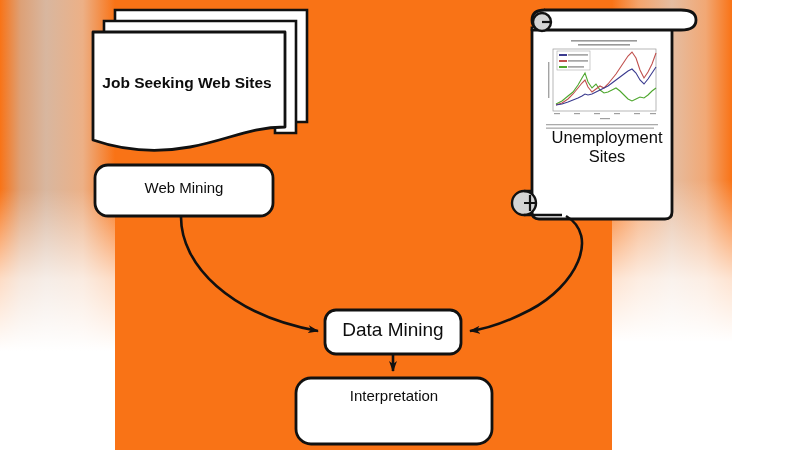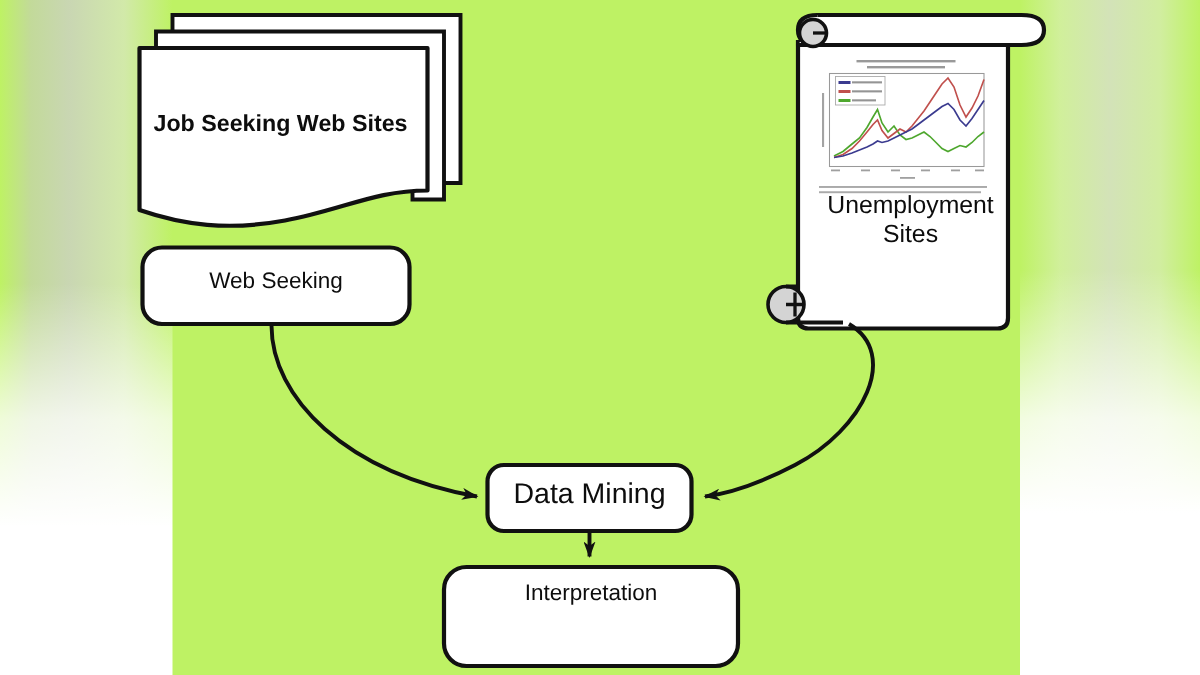--- a/index.html
+++ b/index.html
@@ -6,24 +6,25 @@
   html, body {
     margin: 0;
     padding: 0;
     background: #ffffff;
   }
   body {
     font-family: "Liberation Sans", sans-serif;
   }
   #canvas {
     position: relative;
-    width: 800px;
+    width: 700px;
     height: 450px;
     overflow: hidden;
-    background: #bef264;
+    background: #f97316;
+    padding-left: 32px;
   }
   
   .vignette {
     position: absolute;
     top: 0;
     height: 450px;
     pointer-events: none;
   }
   .vignette.left {
     left: 0;
@@ -196,21 +197,21 @@
 
     <path d="M181,217 C181,265 230,315 318,331" fill="none" stroke="#111111" stroke-width="2.6" marker-end="url(#arrowhead)"></path>
 
     <path d="M566,216 C600,236 576,286 530,310 C505,323 486,329 470,331" fill="none" stroke="#111111" stroke-width="2.6" marker-end="url(#arrowhead)"></path>
 
     <path d="M393,354 L393,371" fill="none" stroke="#111111" stroke-width="2.6" marker-end="url(#arrowhead)"></path>
   </svg>
 
   <div class="lbl" id="lbl-job-seeking">Job Seeking Web Sites</div>
 
-  <div class="lbl" id="lbl-web-mining">Web Seeking</div>
+  <div class="lbl" id="lbl-web-mining">Web Mining</div>
 
   <div class="lbl" id="lbl-unemployment">Unemployment
 Sites</div>
 
   <div class="lbl" id="lbl-data-mining">Data Mining</div>
 
   <div class="lbl" id="lbl-interpretation">Interpretation</div>
 
 </div>
 

